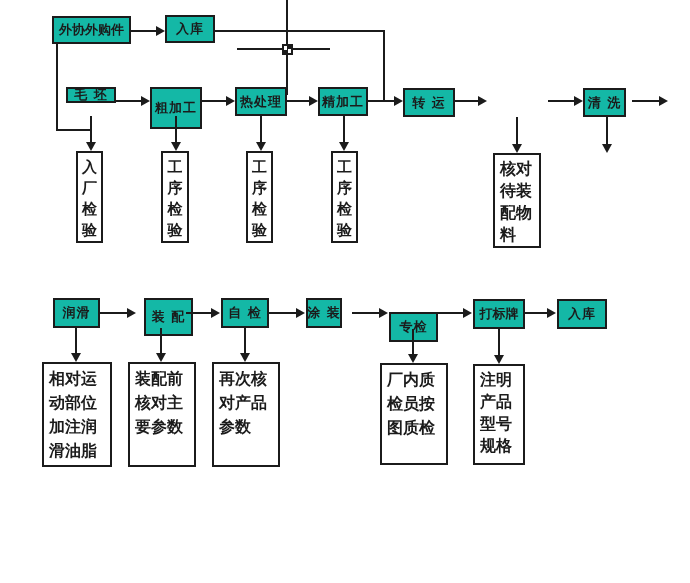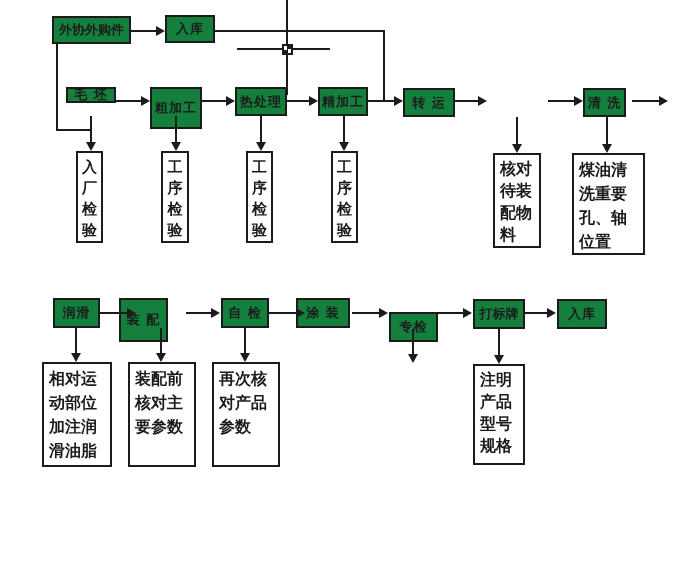--- a/index.html
+++ b/index.html
@@ -3,21 +3,21 @@
 <meta charset="utf-8">
 <style>
   :root { --ln: #1b1b1b; }
   html,body { margin:0; padding:0; background:#ffffff; }
   .canvas {
     position:relative; width:690px; height:583px; background:#ffffff;
     font-family:"DejaVu Sans","Liberation Sans",sans-serif; color:var(--ln);
     overflow:hidden;
   }
   .pbox {
-    position:absolute; border:2px solid var(--ln); background:#15803d;
+    position:absolute; border:2px solid var(--ln); background:#14b8a6;
     display:flex; align-items:center; justify-content:center;
     font-weight:bold; font-size:13px; letter-spacing:1px; white-space:pre;
     box-sizing:border-box;
   }
   .dbox {
     position:absolute; border:2px solid var(--ln); background:#fff;
     font-weight:bold; font-size:16px; line-height:24px; white-space:pre-line;
     padding:3px 0 0 5px; box-sizing:border-box;
   }
   .vbox {
@@ -102,29 +102,25 @@
 检
 验</div>
   <div class="dbox vbox" style="left:331px;top:151px;width:27px;height:92px">工
 序
 检
 验</div>
   <div class="dbox lh22" style="left:493px;top:153px;width:48px;height:95px">核对
 待装
 配物
 料</div>
-  <div class="dbox" style="left:572px;top:153px;width:73px;height:102px">煤油清
-洗重要
-孔、轴
-位置</div>
 
   <div class="pbox" style="left:53px;top:298px;width:47px;height:30px">润滑</div>
-  <div class="pbox" style="left:119px;top:298px;width:49px;height:44px">装 配</div>
+  <div class="pbox" style="left:144px;top:298px;width:49px;height:38px">装 配</div>
   <div class="pbox" style="left:221px;top:298px;width:48px;height:30px">自 检</div>
-  <div class="pbox" style="left:296px;top:298px;width:54px;height:30px">涂 装</div>
+  <div class="pbox" style="left:306px;top:298px;width:36px;height:30px">涂 装</div>
   <div class="pbox" style="left:389px;top:312px;width:49px;height:30px">专检</div>
   <div class="pbox" style="left:473px;top:299px;width:52px;height:30px;letter-spacing:0">打标牌</div>
   <div class="pbox" style="left:557px;top:299px;width:50px;height:30px">入库</div>
 
   <i class="hl" style="left:100px;top:312px;width:27px"></i>
   <i class="ar" style="left:127px;top:308px"></i>
   <i class="hl" style="left:186px;top:312px;width:25px"></i>
   <i class="ar" style="left:211px;top:308px"></i>
   <i class="hl" style="left:269px;top:312px;width:27px"></i>
   <i class="ar" style="left:296px;top:308px"></i>
@@ -149,20 +145,23 @@
   <div class="dbox" style="left:42px;top:362px;width:70px;height:105px">相对运
 动部位
 加注润
 滑油脂</div>
   <div class="dbox" style="left:128px;top:362px;width:68px;height:105px">装配前
 核对主
 要参数</div>
   <div class="dbox" style="left:212px;top:362px;width:68px;height:105px">再次核
 对产品
 参数</div>
+  <div class="dbox" style="left:380px;top:363px;width:68px;height:102px">厂内质
+检员按
+图质检</div>
   <div class="dbox lh22" style="left:473px;top:364px;width:52px;height:101px">注明
 产品
 型号
 规格</div>
 
   <div>
     <i class="vl" style="left:286px;top:0;height:95px"></i>
     <i class="hl" style="left:237px;top:48px;width:93px"></i>
     <i class="pickbox" style="left:282px;top:44px"></i>
   </div>

